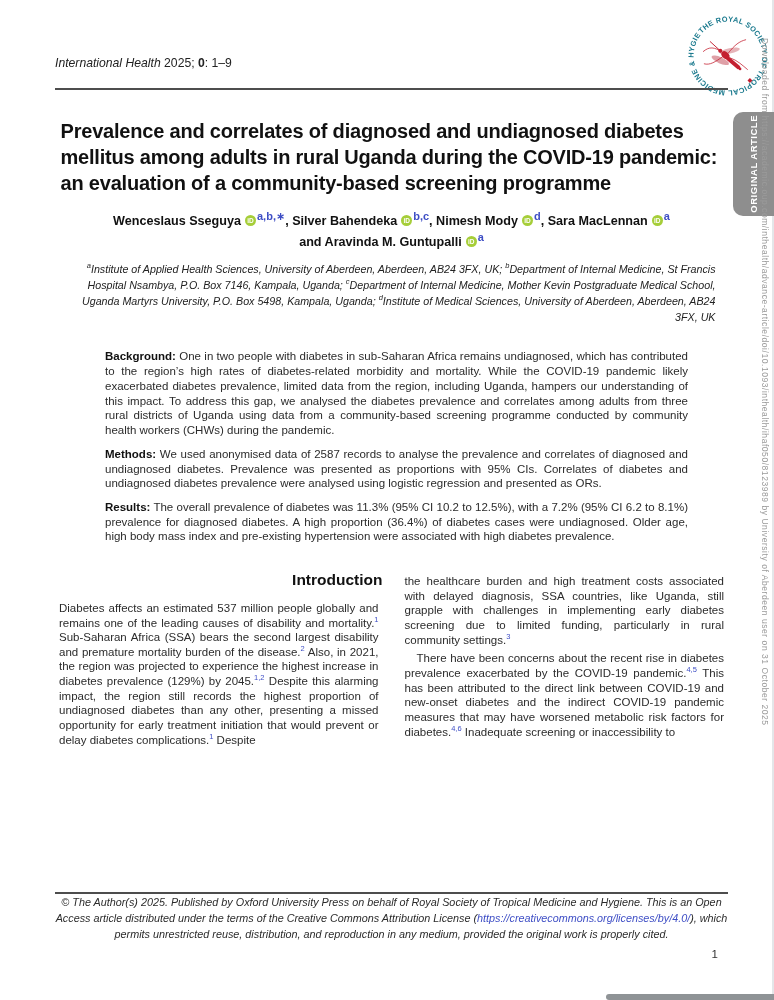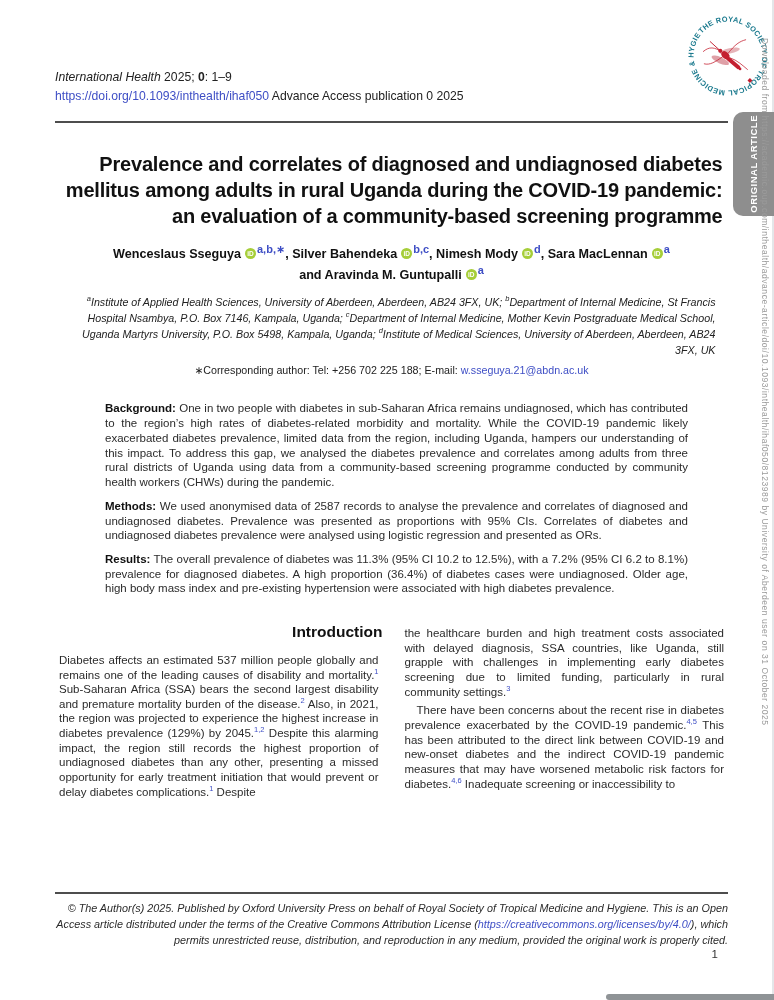--- a/index.html
+++ b/index.html
@@ -3,32 +3,32 @@
 <meta charset="utf-8">
 <style>
   html,body{margin:0;padding:0;}
   body{
     width:774px;height:1000px;position:relative;overflow:hidden;
     background:#ffffff;color:#2b2b2b;
     font-family:"Liberation Sans","DejaVu Sans",sans-serif;
   }
   .content{position:absolute;left:55px;right:46px;top:0;}
   
-  .header{padding-top:70px;}
+  .header{padding-top:56px;}
   .journal-line{font-size:12.2px;color:#222;}
   .journal-line .jname{font-style:italic;}
   .journal-line b{font-weight:bold;}
   .doi-line{font-size:12.2px;margin-top:5px;}
   a.link{color:#3e4ec5;text-decoration:none;}
   .advance{color:#222;}
   .rule{height:1.6px;background:#4d4d4d;border:none;margin:18px 0 0 0;}
   
   .logo{position:absolute;top:13px;right:3px;width:86px;height:86px;}
   
-  .title{font-size:20px;font-weight:bold;color:#111;text-align:right;
+  .title{font-size:20px;font-weight:bold;color:#111;text-align:left;
          line-height:1.32;max-width:662px;margin:28px auto 0;letter-spacing:-0.2px;}
   .authors{margin-top:14px;text-align:center;font-size:12.6px;font-weight:bold;color:#111;line-height:1.65;}
   .orcid{display:inline-block;width:11px;height:11px;border-radius:50%;
          background:#a6ce39;color:#fff;font-size:6.5px;font-weight:bold;
          text-align:center;line-height:11px;margin:0 1px 0 4px;vertical-align:2px;}
   .asup{color:#3e4ec5;font-size:11px;vertical-align:super;line-height:0;font-weight:bold;}
   
   .affil{margin:9px auto 0;max-width:648px;text-align:right;font-style:italic;
          font-size:10.7px;line-height:1.5;color:#222;}
   .affil sup{font-size:7.5px;line-height:0;}
@@ -42,21 +42,21 @@
   .keywords .lbl{font-weight:bold;color:#111;}
   
   .cols{margin-top:26px;display:flex;gap:18px;}
   .col{flex:1;font-size:11.5px;line-height:1.275;text-align:justify;color:#2b2b2b;}
   .col h2{font-size:15.5px;font-weight:bold;color:#111;margin:0 0 11px 0;text-align:right;}
   .col p{margin:4px;}
   .col p.indent{text-indent:12px;}
   .refsup{color:#3e4ec5;font-size:7.5px;vertical-align:super;line-height:0;}
   
   .footerwrap{position:absolute;left:55px;right:46px;top:874px;}
-  .footer{margin-top:6px;font-style:italic;font-size:10.8px;line-height:1.5;color:#2b2b2b;text-align:right;}
+  .footer{margin-top:0;font-style:italic;font-size:10.8px;line-height:1.5;color:#2b2b2b;text-align:center;}
   .footer a.link{font-style:italic;}
   .pagenum{position:absolute;top:948px;right:56px;font-size:11.5px;color:#333;}
   
   .tab{position:absolute;top:112px;right:0;width:41px;height:104px;background:#8e8e8e;
        border-radius:10px 0 0 10px;display:flex;align-items:center;justify-content:center;z-index:1;}
   .tab span{writing-mode:vertical-rl;transform:rotate(180deg);color:#ffffff;font-weight:bold;
        font-size:9.5px;letter-spacing:0.5px;white-space:nowrap;}
   .watermark{position:absolute;top:38px;right:4px;writing-mode:vertical-rl;
        font-size:8.5px;letter-spacing:0.55px;color:#9b9b9b;white-space:nowrap;z-index:2;}
   
@@ -97,24 +97,20 @@
     </g>
   </svg>
 </div>
 
 <div class="content">
 
   <div class="header">
     <div class="journal-line">
       <span class="jname">International Health</span><span> 2025; </span><b>0</b><span>: 1–9</span>
     </div>
-    <div class="doi-line">
-      <a class="link" href="#">https://doi.org/10.1093/inthealth/ihaf050</a>
-      <span class="advance">Advance Access publication 0 2025</span>
-    </div>
     <div class="rule"></div>
   </div>
 
   <h1 class="title">Prevalence and correlates of diagnosed and undiagnosed diabetes mellitus among adults in rural Uganda during the COVID-19 pandemic: an evaluation of a community-based screening programme</h1>
 
   <div class="authors">
     <div>
       <span>Wenceslaus Sseguya</span><span class="orcid">iD</span><span class="asup">a,b,∗</span><span>, </span>
       <span>Silver Bahendeka</span><span class="orcid">iD</span><span class="asup">b,c</span><span>, </span>
       <span>Nimesh Mody</span><span class="orcid">iD</span><span class="asup">d</span><span>, </span>
@@ -122,23 +118,20 @@
     </div>
     <div>
       <span>and Aravinda M. Guntupalli</span><span class="orcid">iD</span><span class="asup">a</span>
     </div>
   </div>
 
   <div class="affil">
     <sup>a</sup><span>Institute of Applied Health Sciences, University of Aberdeen, Aberdeen, AB24 3FX, UK; </span><sup>b</sup><span>Department of Internal Medicine, St Francis Hospital Nsambya, P.O. Box 7146, Kampala, Uganda; </span><sup>c</sup><span>Department of Internal Medicine, Mother Kevin Postgraduate Medical School, Uganda Martyrs University, P.O. Box 5498, Kampala, Uganda; </span><sup>d</sup><span>Institute of Medical Sciences, University of Aberdeen, Aberdeen, AB24 3FX, UK</span>
   </div>
 
-  <div class="corresp">
-    <span>∗Corresponding author: Tel: +256 702 225 188; E-mail: </span><a class="link" href="#">w.sseguya.21@abdn.ac.uk</a>
-  </div>
 
 
   <div class="abstract">
     <p><span class="lbl">Background:</span> <span>One in two people with diabetes in sub-Saharan Africa remains undiagnosed, which has contributed to the region’s high rates of diabetes-related morbidity and mortality. While the COVID-19 pandemic likely exacerbated diabetes prevalence, limited data from the region, including Uganda, hampers our understanding of this impact. To address this gap, we analysed the diabetes prevalence and correlates among adults from three rural districts of Uganda using data from a community-based screening programme conducted by community health workers (CHWs) during the pandemic.</span></p>
     <p><span class="lbl">Methods:</span> <span>We used anonymised data of 2587 records to analyse the prevalence and correlates of diagnosed and undiagnosed diabetes. Prevalence was presented as proportions with 95% CIs. Correlates of diabetes and undiagnosed diabetes prevalence were analysed using logistic regression and presented as ORs.</span></p>
     <p><span class="lbl">Results:</span> <span>The overall prevalence of diabetes was 11.3% (95% CI 10.2 to 12.5%), with a 7.2% (95% CI 6.2 to 8.1%) prevalence for diagnosed diabetes. A high proportion (36.4%) of diabetes cases were undiagnosed. Older age, high body mass index and pre-existing hypertension were associated with high diabetes prevalence.</span></p>
   </div>
 
 
   <div class="cols">

